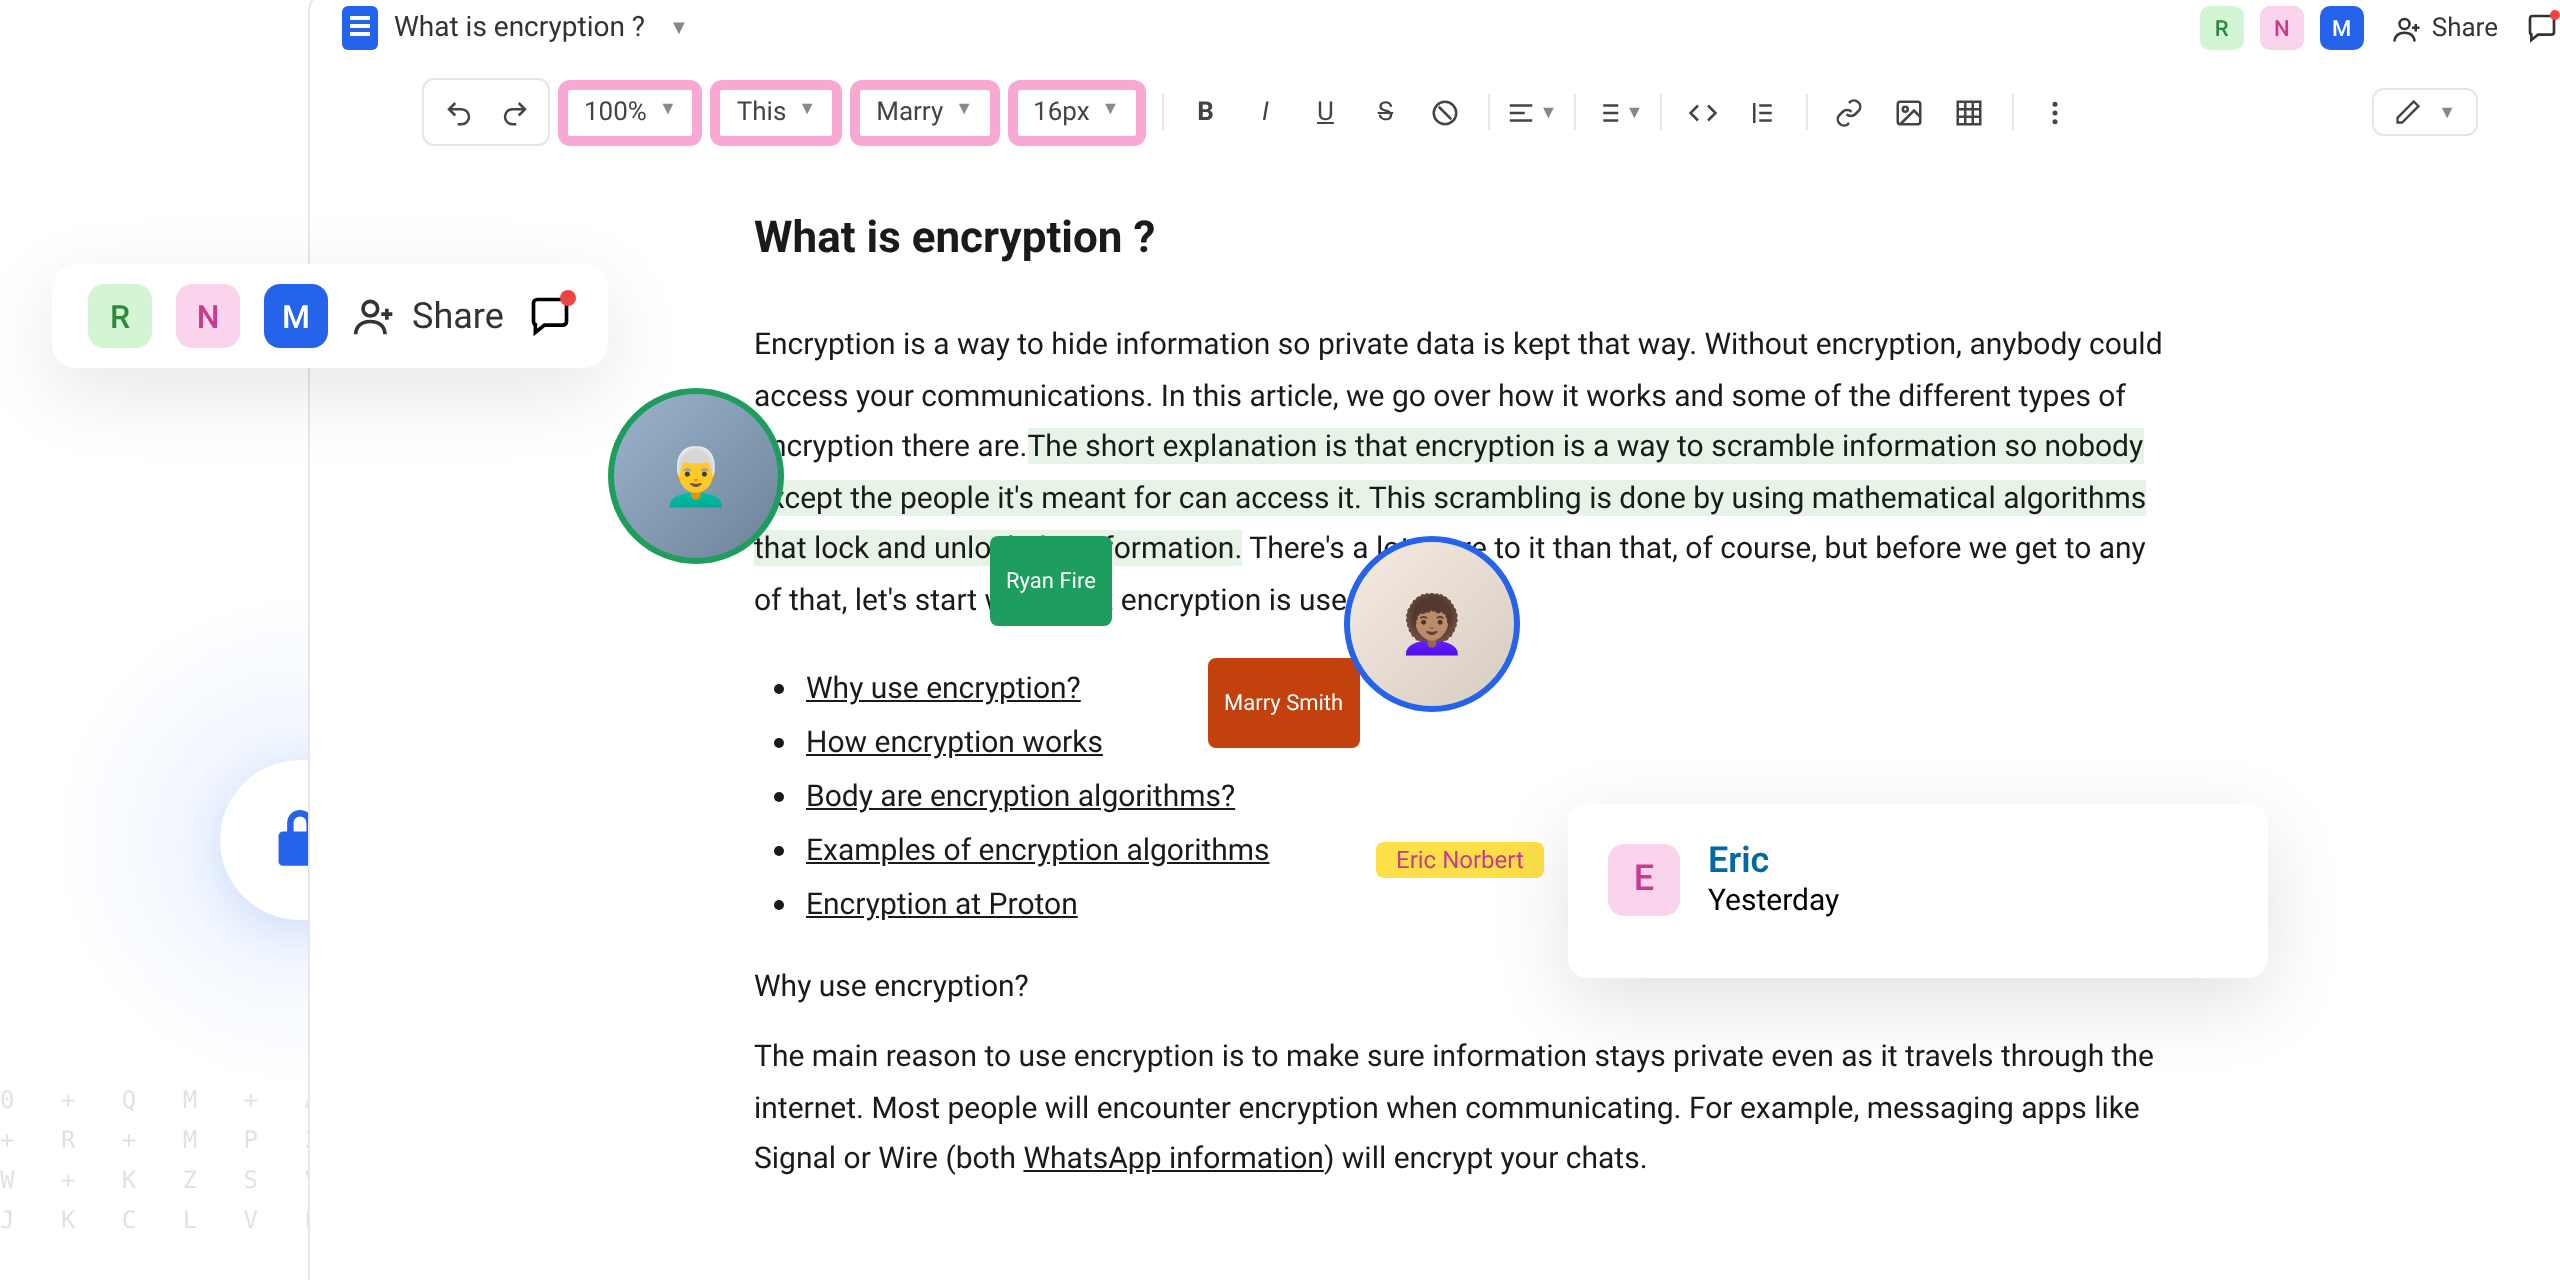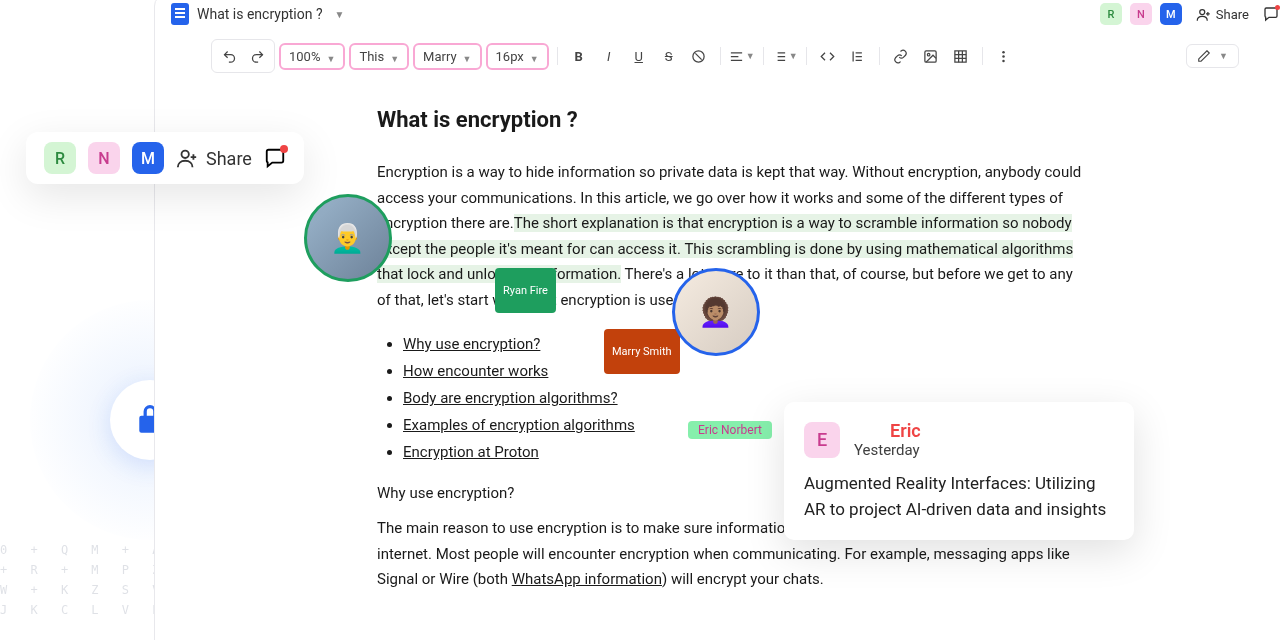--- a/index.html
+++ b/index.html
@@ -36,53 +36,53 @@
 .title-right { display: flex; align-items: center; gap: 8px; }
 .av-sm { width: 22px; height: 22px; border-radius: 5px; display: flex; align-items: center; justify-content: center; font-size: 11px; font-weight: 500; }
 .share-sm { display: flex; align-items: center; gap: 5px; font-size: 13px; color: #333; padding: 2px 6px; }
 .comment-sm { position: relative; color: #333; }
 .comment-sm .dot { position: absolute; top: -1px; right: -1px; width: 5px; height: 5px; background: #ef4444; border-radius: 50%; }
 
 
 .toolbar { display: flex; align-items: center; gap: 4px; padding: 6px 56px; font-size: 13px; color: #444; }
 .tb-group { display: flex; align-items: center; gap: 2px; border: 1px solid #e6e6ea; border-radius: 6px; padding: 3px 4px; }
 .tb-btn { width: 26px; height: 26px; display: flex; align-items: center; justify-content: center; border-radius: 4px; cursor: pointer; }
-.tb-dd { display: flex; align-items: flex-end; gap: 6px; padding: 4px 8px; border: 2px solid #f9a8d4; border-radius: 6px; cursor: pointer; }
+.tb-dd { display: flex; align-items: flex-start; gap: 6px; padding: 4px 8px; border: 5px solid #f9a8d4; border-radius: 6px; cursor: pointer; }
 .tb-caret { font-size: 9px; color: #888; }
 .sep { width: 1px; height: 18px; background: #e6e6ea; margin: 0 4px; }
 .pen-btn { margin-left: auto; border: 1px solid #e6e6ea; border-radius: 6px; padding: 4px 10px; display: flex; align-items: center; gap: 8px; }
 
 
 .doc-body { padding: 28px 210px 0 222px; color: #1a1a1a; position: relative; }
 .doc-h1 { font-size: 22px; font-weight: 700; margin-bottom: 28px; }
 .doc-p { font-size: 15px; line-height: 1.7; margin-bottom: 18px; }
 .highlight { background: #e6f3e6; }
 .doc-ul { list-style: disc; padding-left: 26px; margin-bottom: 18px; }
 .doc-ul li { font-size: 15px; line-height: 1.8; text-decoration: underline; cursor: pointer; }
 .doc-h3 { font-size: 15px; font-weight: 400; margin-bottom: 14px; }
 .doc-p .link { text-decoration: underline; cursor: pointer; }
 
 
 .cursor-tag { position: absolute; font-size: 11px; color: #fff; padding: 16px 8px; border-radius: 4px; z-index: 20; }
 .tag-green { background: #1e9e5e; top: 268px; left: 495px; }
 .tag-blue { background: #c2410c; top: 329px; left: 604px; }
-.tag-pink { position: absolute; top: 421px; left: 688px; background: #86efac; padding: 2px 10px; border-radius: 4px; font-size: 12px; color: #c83b8e; z-index: 20; }
+.tag-pink { position: absolute; top: 421px; left: 688px; background: #fde047; padding: 2px 10px; border-radius: 4px; font-size: 12px; color: #c83b8e; z-index: 20; }
 
 
 .circle-user { position: absolute; width: 88px; height: 88px; border-radius: 50%; border: 3px solid; overflow: hidden; z-index: 25; background: #ddd; }
 .circle-green { border-color: #1e9e5e; top: 194px; left: 304px; background: linear-gradient(135deg, #9bb5cc, #6d8299);}
 .circle-blue { border-color: #2563eb; top: 268px; left: 672px; background: linear-gradient(135deg, #f5ebe0, #d6ccc2);}
 .circle-inner { width: 100%; height: 100%; display: flex; align-items: center; justify-content: center; font-size: 28px; }
 
 
 .comment-card { position: absolute; top: 402px; left: 784px; width: 350px; background: #fff; border-radius: 10px; box-shadow: 0 12px 40px rgba(0,0,0,0.12); padding: 18px 20px; z-index: 40; }
 .comment-head { display: flex; align-items: center; gap: 14px; margin-bottom: 12px; }
 .comment-av { width: 36px; height: 36px; border-radius: 8px; background: #fad4ec; color: #c83b8e; display: flex; align-items: center; justify-content: center; font-size: 18px; font-weight: 500; }
-.comment-name { font-size: 18px; font-weight: 600; color: #ef4444; margin-left: 36px; }
-.comment-time { font-size: 15px; color: #404040; }
+.comment-name { font-size: 18px; font-weight: 600; color: #0369a1; }
+.comment-time { font-size: 15px; color: #000000; }
 .comment-body { font-size: 17px; line-height: 1.5; color: #222; }
 
 svg { display: block; }
 </style>
 </head>
 <body>
 
 <div class="bg-letters">
   <span class="row">0 + Q M + A J M P Z + A J G Q + Q M + 0 4 + J K M V M H D B R + A J + M P D + W A J G + + J K M Q P B + A J M</span>
   <span class="row">+ R + M P Z V W + A A M D M V D J + Q K + A M + + 0 4 + V D M + 0 4 + J R B + A + M + Q + V R + + 0 4 + J</span>
@@ -257,21 +257,21 @@
         </svg>
       <span class="tb-caret">▼</span>
     </div>
   </div>
 
   <div class="doc-body">
     <h1 class="doc-h1">What is encryption ?</h1>
     <p class="doc-p"><span>Encryption is a way to hide information so private data is kept that way. Without encryption, anybody could access your communications. In this article, we go over how it works and some of the different types of encryption there are.</span><span class="highlight">The short explanation is that encryption is a way to scramble information so nobody except the people it's meant for can access it. This scrambling is done by using mathematical algorithms that lock and unlock the information.</span><span> There's a lot more to it than that, of course, but before we get to any of that, let's start with what encryption is used for.</span></p>
     <ul class="doc-ul">
       <li>Why use encryption?</li>
-      <li>How encounter works</li>
+      <li>How encryption works</li>
       <li>Body are encryption algorithms?</li>
       <li>Examples of encryption algorithms</li>
       <li>Encryption at Proton</li>
     </ul>
     <div class="doc-h3">Why use encryption?</div>
     <p class="doc-p"><span>The main reason to use encryption is to make sure information stays private even as it travels through the internet. Most people will encounter encryption when communicating. For example, messaging apps like Signal or Wire (both </span><span class="link">WhatsApp information</span><span>) will encrypt your chats.</span></p>
   </div>
 </div>
 
 <div class="circle-user circle-green">
@@ -286,14 +286,13 @@
 <div class="tag-pink">Eric Norbert</div>
 
 <div class="comment-card">
   <div class="comment-head">
     <div class="comment-av">E</div>
     <div>
       <div class="comment-name">Eric</div>
       <div class="comment-time">Yesterday</div>
     </div>
   </div>
-  <div class="comment-body">Augmented Reality Interfaces: Utilizing AR to project AI-driven data and insights</div>
 </div>
 
 </body></html>

